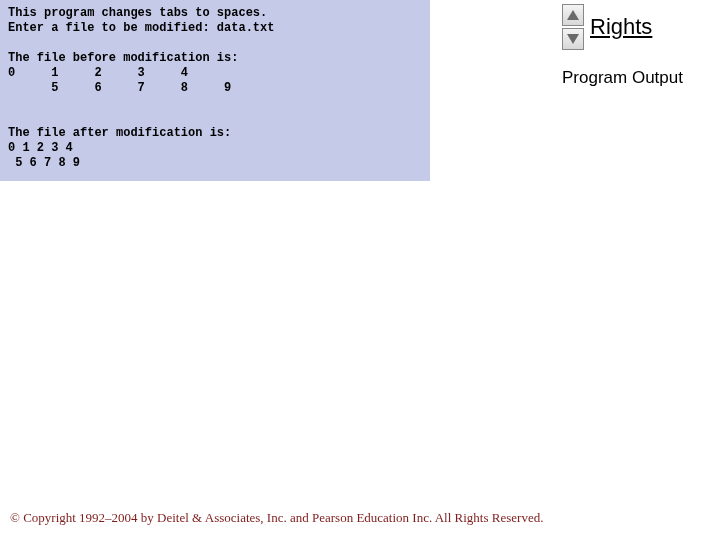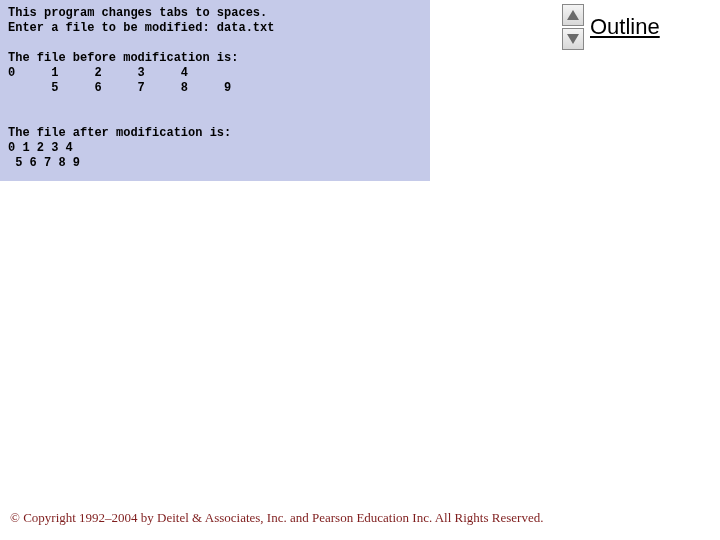--- a/index.html
+++ b/index.html
@@ -84,19 +84,20 @@
   <div class="right-col">
     <div class="nav-row">
       <div class="nav-stack">
         <div class="nav-btn">
           <div class="tri-up"></div>
         </div>
         <div class="nav-btn">
           <div class="tri-down"></div>
         </div>
       </div>
-      <span class="outline-link">Outline</span>
+      <span class="outline-link">Rights</span>
     </div>
+    <div class="section-title">Program Output</div>
   </div>
 
   <div class="footer">© Copyright 1992–2004 by Deitel &amp; Associates, Inc. and Pearson Education Inc. All Rights Reserved.</div>
 
 </div>
 
 </body></html>

